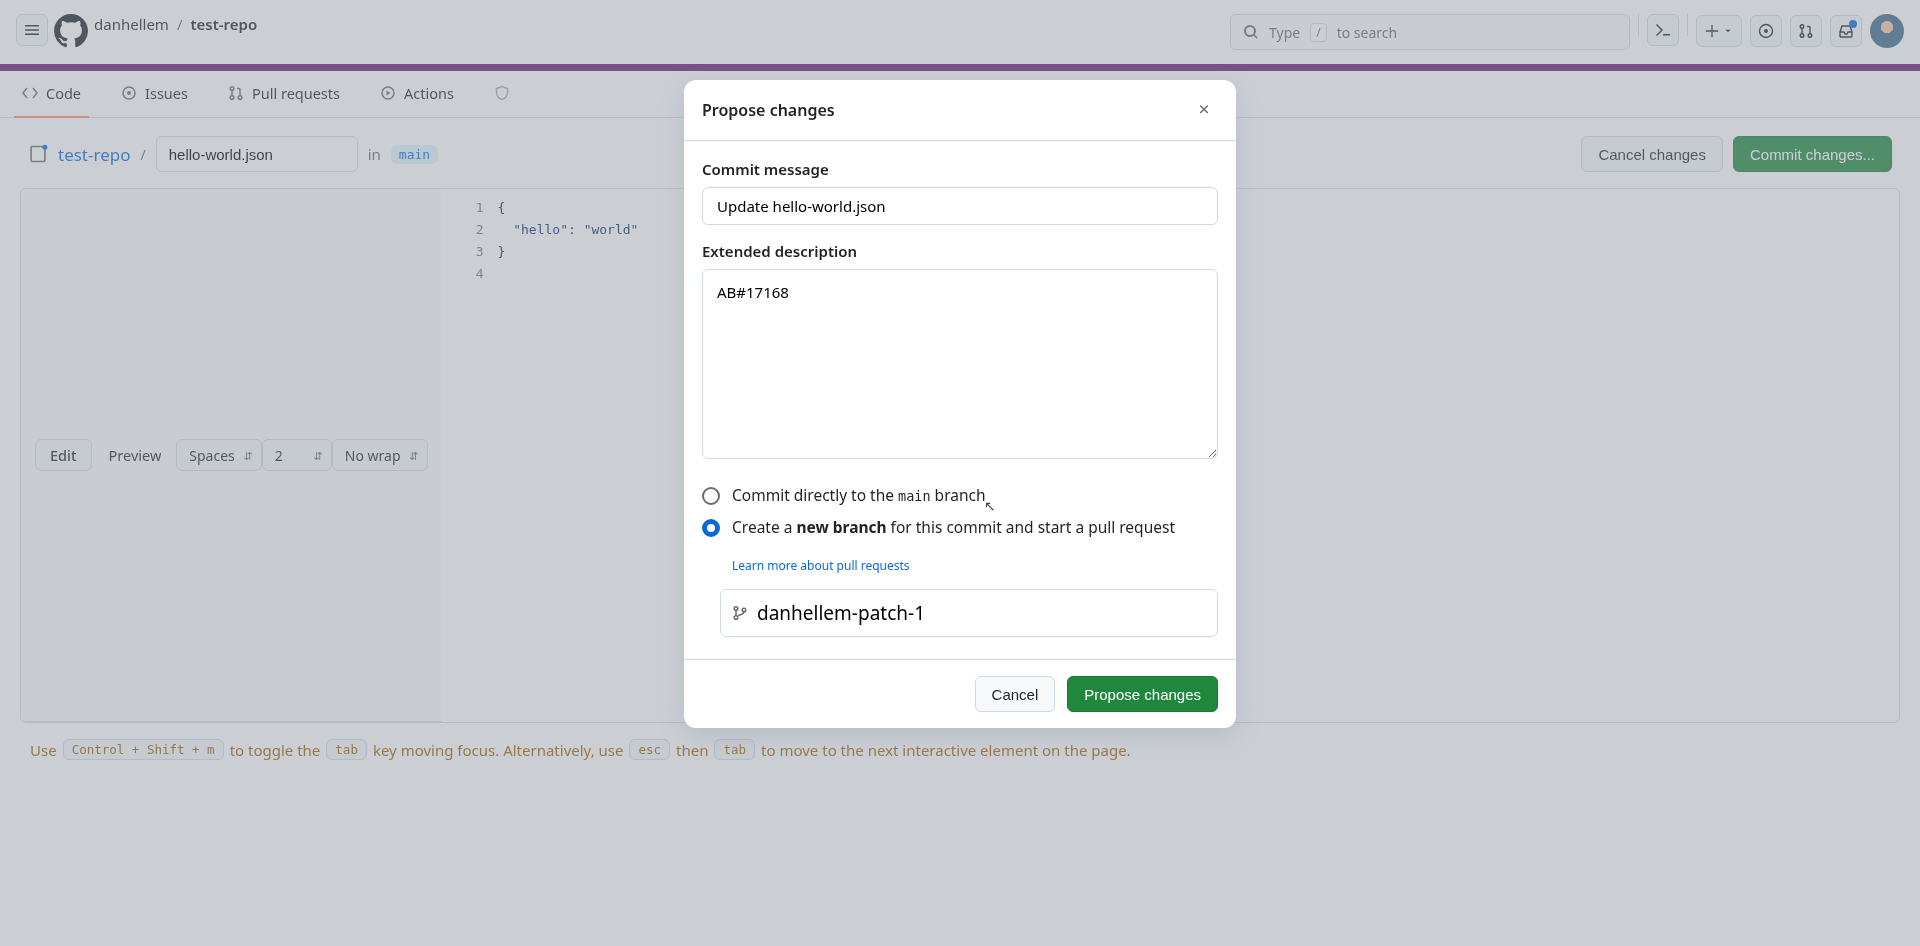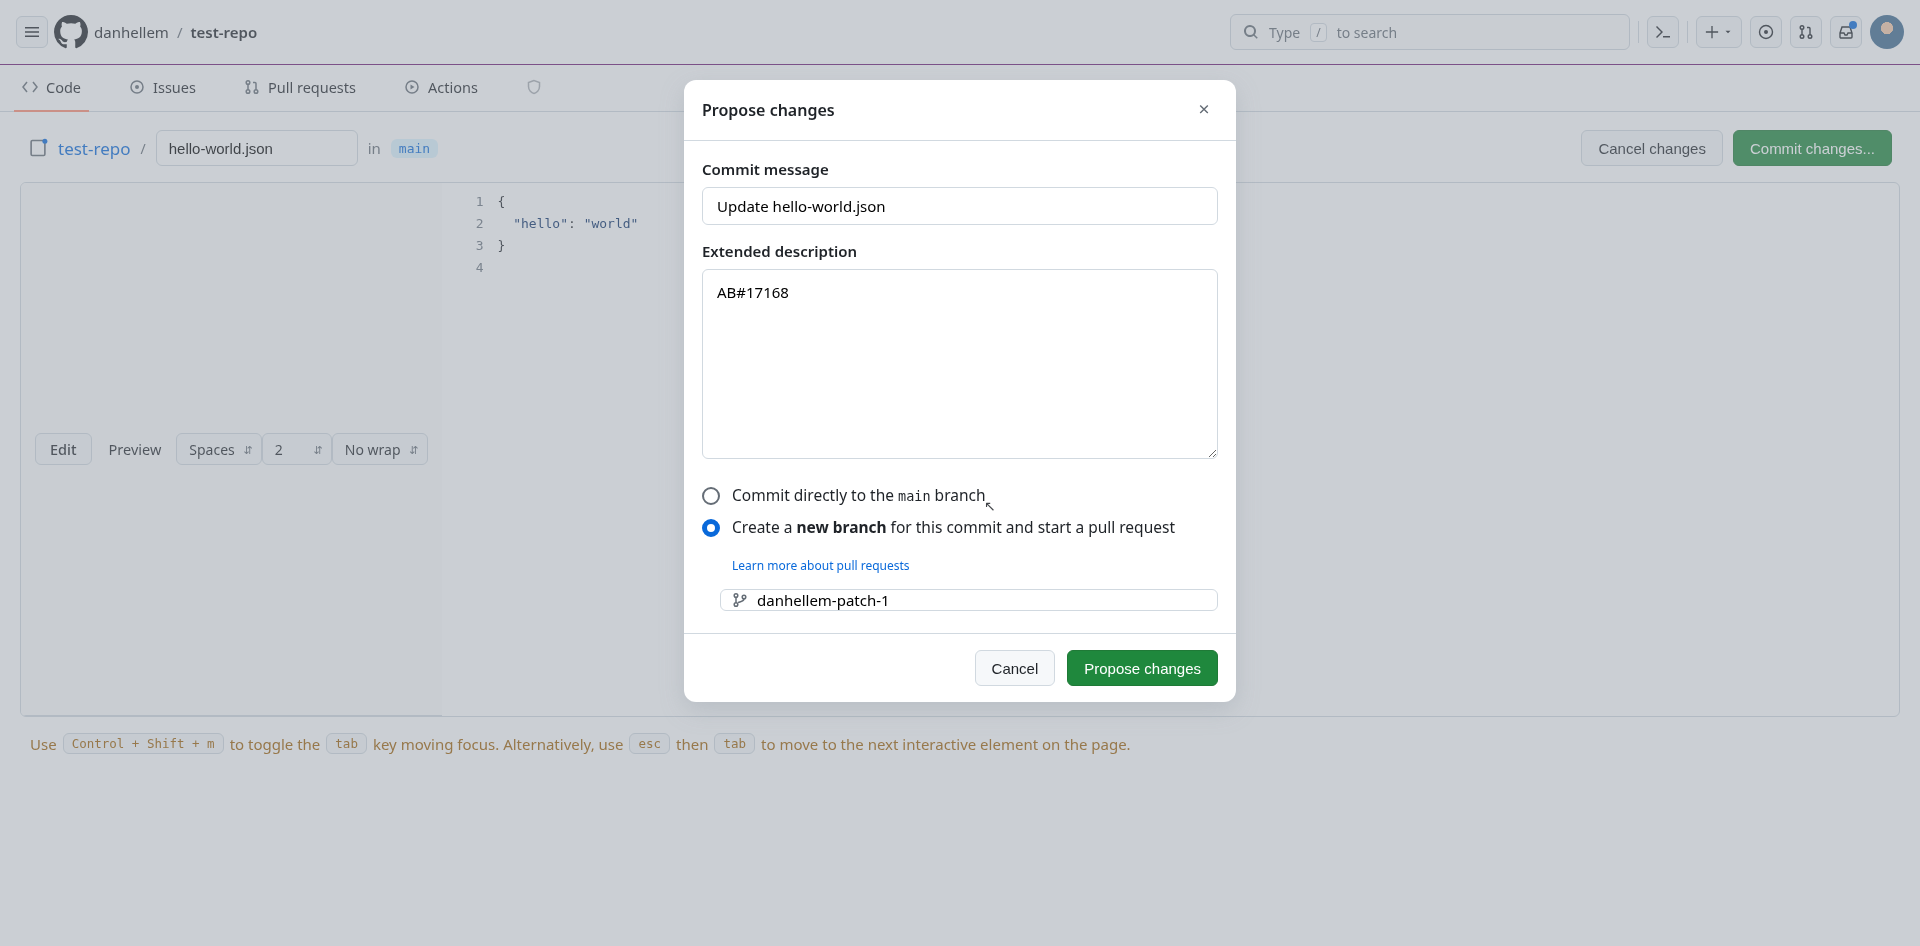--- a/index.html
+++ b/index.html
@@ -6,24 +6,24 @@
   body {
     margin: 0;
     font-family: -apple-system, BlinkMacSystemFont, "Segoe UI", "Noto Sans", Helvetica, Arial, sans-serif;
     font-size: 14px;
     color: #1f2328;
     background: #fff;
     overflow: hidden;
   }
   .topbar {
     display: flex;
-    align-items: center;
+    align-items: flex-start;
     padding: 14px 16px;
     gap: 6px;
-    border-bottom: 1px solid #701a75;
+    border-bottom: 7px solid #701a75;
   }
   .btn-ghost {
     display: inline-flex;
     align-items: center;
     justify-content: center;
     height: 32px;
     padding: 0 10px;
     border: 1px solid #d1d9e0;
     border-radius: 6px;
     background: #f6f8fa;
@@ -46,21 +46,21 @@
   .header-icons { display:flex; align-items:center; gap:8px; }
   .icon-btn {
     display:inline-flex; align-items:center; justify-content:center;
     width:32px; height:32px; border:1px solid #d1d9e0; border-radius:6px; background:#f6f8fa; cursor:pointer;
   }
   .avatar { width:34px; height:34px; border-radius:50%; background:#3e6a8f; position:relative; cursor:pointer; }
   .avatar::after { content:""; position:absolute; inset:4px; border-radius:50%; background:radial-gradient(circle at 50% 35%, #f4c9a8 28%, #3e6a8f 29%); }
   .plus-btn { display:flex; align-items:center; gap:4px; padding:0 8px; }
   .sep-v { width:1px; height:22px; background:#d1d9e0; margin:0 2px; }
   .repo-tabs {
-    display:flex; align-items:center; gap:36px; padding:0 16px;
+    display:flex; align-items:center; gap:28px; padding:0 16px;
     border-bottom:1px solid #d1d9e0;
   }
   .rtab {
     display:flex; align-items:center; gap:8px; padding:12px 6px 14px;
     font-size:14.5px; color:#1f2328; cursor:pointer; position:relative;
   }
   .rtab.active::after {
     content:""; position:absolute; left:-2px; right:-2px; bottom:-1px;
     height:2px; background:#fd8c73;
   }
@@ -136,21 +136,21 @@
   }
   .gap { height:16px; }
   .radio-row { display:flex; align-items:flex-start; gap:12px; margin:6px 0 10px; }
   .radio-outer { width:18px; height:18px; border-radius:50%; border:2px solid #656d76; margin-top:2px; flex-shrink:0; cursor:pointer; }
   .radio-outer.checked { border-color:#0969da; border-width:5px; }
   .radio-label { font-size:15.5px; line-height:1.4; }
   .mono-inline { font-family: ui-monospace, SFMono-Regular, Menlo, monospace; font-size:13.5px; }
   .link { color:#0969da; font-size:12px; cursor:pointer; display:block; margin-top:20px; }
   .branch-input-wrap { position:relative; margin-top:14px; margin-left:18px; }
   .branch-input-wrap svg { position:absolute; left:12px; top:50%; transform:translateY(-50%); color:#656d76; }
-  .branch-input { width:100%; height:22px; border:1px solid #d1d9e0; border-radius:6px; padding:0 14px 0 36px; font-size:15px; font-family:inherit; }
+  .branch-input { width:100%; height:48px; border:1px solid #d1d9e0; border-radius:6px; padding:0 14px 0 36px; font-size:19px; font-family:inherit; }
   .modal-footer { display:flex; justify-content:flex-end; gap:12px; padding:16px 18px; border-top:1px solid #d1d9e0; }
   .notification-dot { position:relative; }
   .notification-dot::after { content:""; position:absolute; top:4px; right:4px; width:8px; height:8px; border-radius:50%; background:#0969da; }
   .cursor { position:fixed; left:984px; top:496px; font-size:14px; pointer-events:none; opacity:.85; }
 </style>
 </head>
 <body>
 
 <div class="topbar">
   <div class="btn-ghost btn-menu">

